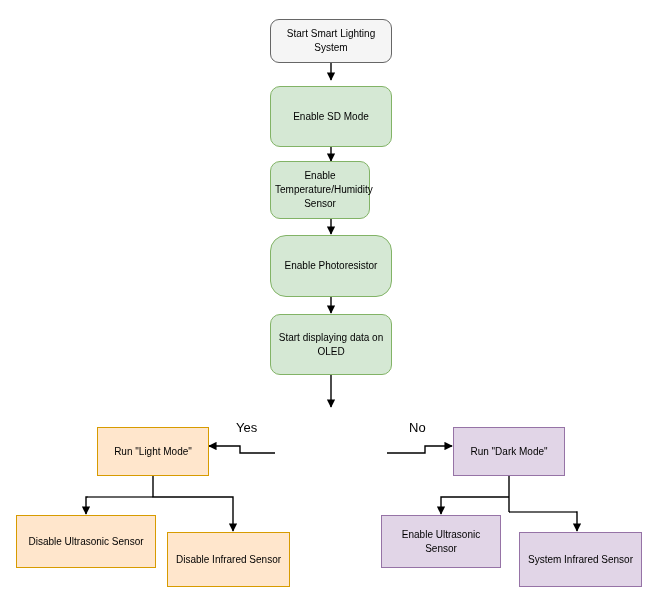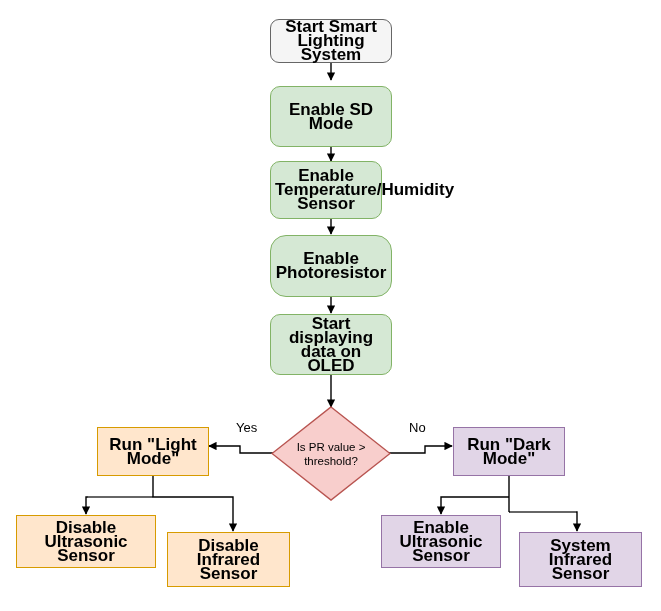--- a/index.html
+++ b/index.html
@@ -19,27 +19,26 @@
     background: #ffffff;
     overflow: hidden;
   }
   .node {
     position: absolute;
     box-sizing: border-box;
     display: flex;
     align-items: center;
     justify-content: center;
     text-align: center;
-    font-size: 17px;
+    font-size: 10px;
     line-height: 14px;
     color: #000000;
     padding: 2px 4px;
     border-width: 1px;
     border-style: solid;
-    font-weight: bold;
   }
   .node .label {
     display: block;
     width: 100%;
     white-space: pre-line;
   }
   .rounded { border-radius: 10px; }
   .rect { border-radius: 0; }
 
   .start-node {
@@ -143,38 +142,32 @@
   </svg>
 
   <div class="node rounded start-node" style="left:270px; top:19px; width:122px; height:44px;">
     <span class="label">Start Smart Lighting System</span>
   </div>
 
   <div class="node rounded process-green" style="left:270px; top:86px; width:122px; height:61px;">
     <span class="label">Enable SD Mode</span>
   </div>
 
-  <div class="node rounded process-green" style="left:270px; top:161px; width:112px; height:58px;">
+  <div class="node rounded process-green" style="left:270px; top:161px; width:100px; height:58px;">
     <span class="label">Enable Temperature/Humidity Sensor</span>
   </div>
 
   <div class="node rounded process-green" style="left:270px; top:235px; width:122px; height:62px;border-radius:16px;">
     <span class="label">Enable Photoresistor</span>
   </div>
 
   <div class="node rounded process-green" style="left:270px; top:314px; width:122px; height:61px;">
     <span class="label">Start displaying data on OLED</span>
   </div>
 
-  <div class="diamond-wrap" style="left:271px; top:406px; width:120px; height:95px;">
-    <svg width="120" height="95" viewBox="0 0 120 95" xmlns="http://www.w3.org/2000/svg">
-      <polygon points="60,1 119,47.5 60,94 1,47.5" fill="#f8cecc" stroke="#b85450" stroke-width="1.4"></polygon>
-    </svg>
-    <div class="diamond-label">Is PR value &gt; threshold?</div>
-  </div>
 
   <div class="edge-label" style="left:236px; top:421px;">Yes</div>
   <div class="edge-label" style="left:409px; top:421px;">No</div>
 
   <div class="node rect action-orange" style="left:97px; top:427px; width:112px; height:49px;">
     <span class="label">Run "Light Mode"</span>
   </div>
 
   <div class="node rect action-purple" style="left:453px; top:427px; width:112px; height:49px;">
     <span class="label">Run "Dark Mode"</span>

